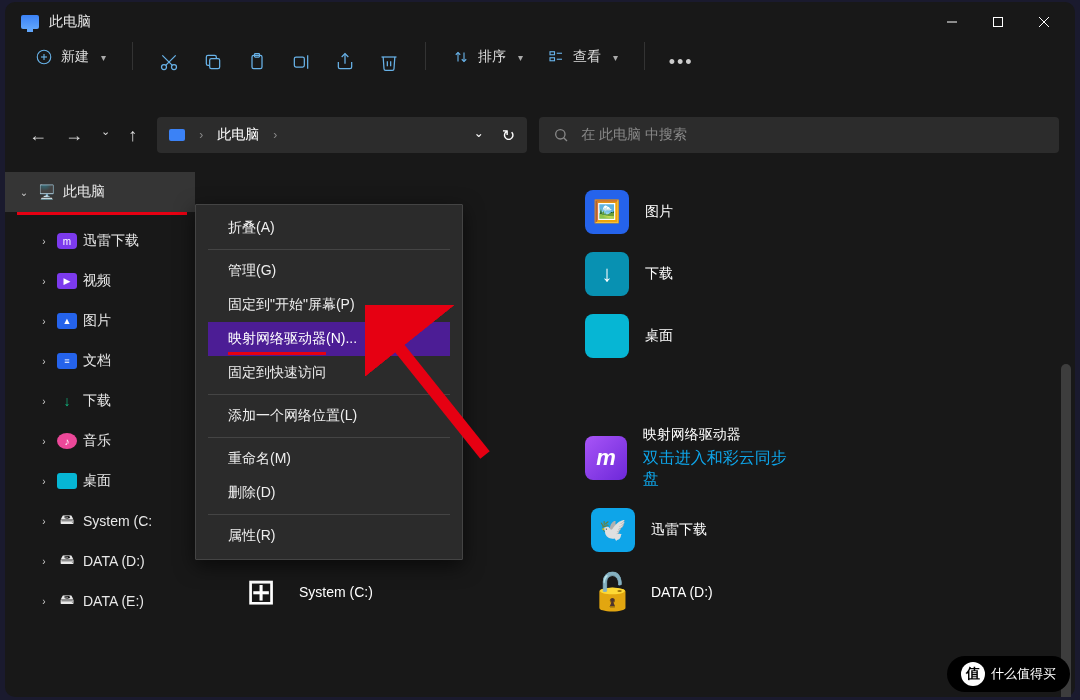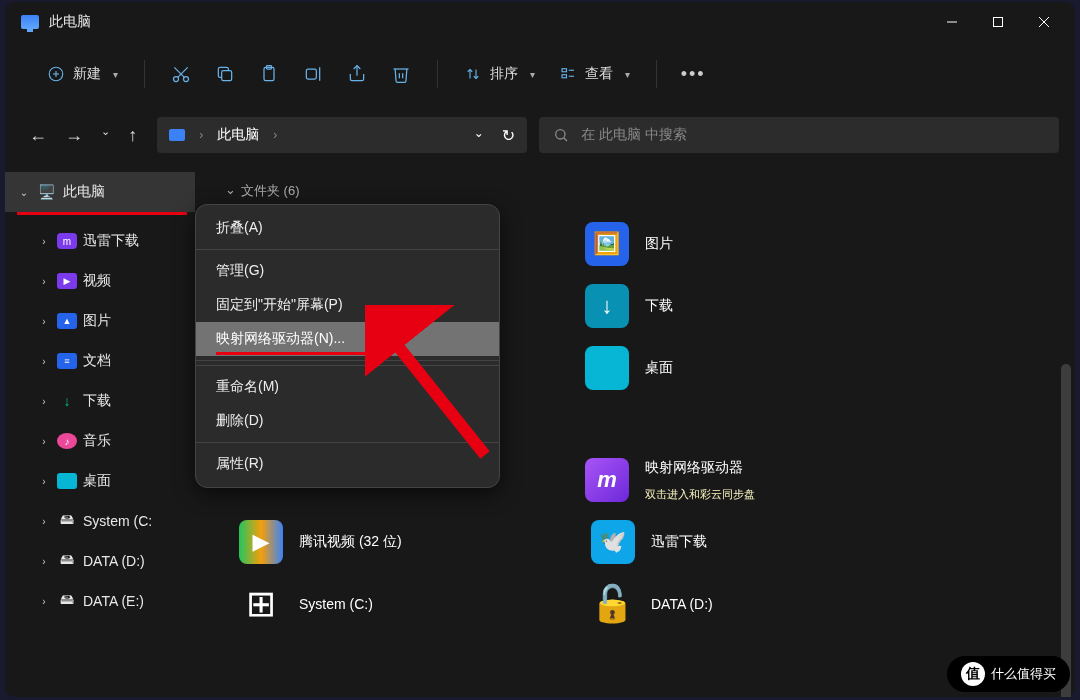--- a/index.html
+++ b/index.html
@@ -5,21 +5,21 @@
 * { margin: 0; padding: 0; box-sizing: border-box; font-family: "Microsoft YaHei", "Segoe UI", sans-serif; }
 body { background: #1a1a2e; width: 1080px; height: 700px; overflow: hidden; position: relative; }
 .window { background: #181818; width: 1070px; height: 695px; margin: 2px auto; border-radius: 10px; display: flex; flex-direction: column; color: #fff; }
 .titlebar { display: flex; align-items: center; height: 40px; padding: 0 8px 0 16px; }
 .titlebar-icon { width: 18px; height: 14px; background: linear-gradient(#3b82f6,#60a5fa); border-radius: 2px; margin-right: 10px; position: relative; }
 .titlebar-icon::after { content:''; position:absolute; bottom:-3px; left:6px; width:6px; height:3px; background:#60a5fa; }
 .title-text { font-size: 14px; color: #e8e8e8; }
 .window-controls { margin-left: auto; display: flex; }
 .wc { width: 46px; height: 38px; display: flex; align-items: center; justify-content: center; color: #fff; font-size: 14px; }
 .wc svg { width: 12px; height: 12px; stroke: #fff; fill: none; stroke-width: 1; }
-.toolbar { display: flex; align-items: center; height: 64px; padding: 0 32px; gap: 4px; }
+.toolbar { display: flex; align-items: flex-start; height: 64px; padding: 0 20px; gap: 4px; }
 .tb-sep { width: 1px; height: 28px; background: #333; margin: 0 12px; }
 .tb-btn { display: flex; align-items: center; gap: 8px; padding: 6px 10px; color: #ddd; font-size: 14px; border-radius: 4px; }
 .tb-btn svg { width: 18px; height: 18px; stroke: #68b2e8; fill: none; stroke-width: 1.5; }
 .tb-icon { width: 40px; height: 40px; display: flex; align-items: center; justify-content: center; }
 .tb-icon svg { width: 20px; height: 20px; stroke: #68b2e8; fill: none; stroke-width: 1.5; }
 .chev::after { content:'▾'; font-size: 10px; color: #aaa; margin-left: 4px;}
 .addr-row { display: flex; align-items: center; height: 58px; padding: 0 16px; gap: 12px; }
 .nav-arrows { display: flex; gap: 18px; color: #ddd; padding: 0 8px; }
 .nav-ar { font-size: 18px; }
 .addr-bar { flex: 0 0 370px; height: 36px; background: #2c2c2c; border-radius: 4px; display: flex; align-items: center; padding: 0 12px; gap: 10px; }
@@ -42,24 +42,24 @@
 .item-row { display: flex; gap: 50px; margin-bottom: 18px; }
 .fitem { display: flex; align-items: center; gap: 16px; width: 210px; }
 .fitem-icon { width: 44px; height: 44px; border-radius: 8px; display: flex; align-items: center; justify-content: center; font-size: 22px; }
 .fic-blue { background: #2563eb; }
 .fic-teal { background: #0891b2; }
 .fic-cyan { background: #06b6d4; }
 .fic-app { background: #fff; }
 .fic-xl { background: #0ea5e9; }
 .fic-drive { font-size: 36px;}
 .fitem-txt { font-size: 14px; color: #fff; }
-.fitem-sub { font-size: 11px; color: #fef9c3; margin-top: 10px; }
-.context-menu { position: absolute; left: 195px; top: 204px; width: 305px; background: #2b2b2b; border: 1px solid #444; border-radius: 12px; padding: 6px 0; z-index: 50; box-shadow: 0 6px 20px rgba(0,0,0,.6); }
+.fitem-sub { font-size: 16px; color: #0ea5e9; margin-top: 4px; }
+.context-menu { position: absolute; left: 195px; top: 204px; width: 268px; background: #2b2b2b; border: 1px solid #444; border-radius: 1px; padding: 6px 12px; z-index: 50; box-shadow: 0 6px 20px rgba(0,0,0,.6); }
 .cm-item { padding: 8px 20px; font-size: 14px; color: #eee; }
-.cm-item.hl { background: #737373; color: #fff; position: relative; }
+.cm-item.hl { background: #4c1d95; color: #fff; position: relative; }
 .cm-sep { height: 1px; background: #444; margin: 4px 0; }
 .cm-under { position: absolute; left: 20px; right: 124px; bottom: 1px; height: 3px; background: #e60012; }
 .arrow-annot { position: absolute; left: 365px; top: 305px; z-index: 60; pointer-events: none; }
 .statusbar { height: 28px; padding: 0 16px; font-size: 12px; color: #ddd; display: flex; align-items: center; background:#181818; }
 .scrollbar-stub { position:absolute; right: 4px; top: 200px; width: 10px; height: 390px; background:#3d3d3d; border-radius:5px; }
 .watermark { position: absolute; right: 10px; bottom: 8px; background: #000; color: #fff; border-radius: 20px; padding: 6px 14px; font-size: 13px; display: flex; align-items: center; gap: 6px; z-index: 80; }
 .watermark .wm-ic { width: 24px; height: 24px; border-radius: 50%; background: #fff; color: #000; display: flex; align-items: center; justify-content: center; font-weight: bold; font-size: 14px; }
 </style>
 </head>
 <body>
@@ -244,21 +244,20 @@
           <span>DATA (D:)</span>
         </div>
       <div class="tree-item sub">
           <span class="tree-chev">›</span>
           <span class="tree-icon">🖴</span>
           <span>DATA (E:)</span>
         </div>
     </div>
 
     <div class="content">
-      <div class="section-hdr">文件夹 (6)</div>
       <div style="height:8px"></div>
 
       <div class="item-row" style="margin-left:360px;">
         <div class="fitem">
           <div class="fitem-icon fic-blue">🖼️</div>
           <div class="fitem-txt">图片</div>
         </div>
       </div>
       <div class="item-row" style="margin-left:360px;">
         <div class="fitem">
@@ -315,21 +314,23 @@
 
 <div class="context-menu">
   <div class="cm-item">折叠(A)</div>
   <div class="cm-sep"></div>
   <div class="cm-item">管理(G)</div>
   <div class="cm-item">固定到"开始"屏幕(P)</div>
   <div class="cm-item hl">
     <span>映射网络驱动器(N)...</span>
     <div class="cm-under"></div>
   </div>
+  <div class="cm-item">固定到快速访问</div>
   <div class="cm-sep"></div>
+  <div class="cm-item">添加一个网络位置(L)</div>
   <div class="cm-sep"></div>
   <div class="cm-item">重命名(M)</div>
   <div class="cm-item">删除(D)</div>
   <div class="cm-sep"></div>
   <div class="cm-item">属性(R)</div>
 </div>
 
 <svg class="arrow-annot" width="140" height="170">
   <defs>
       <marker id="ah" markerWidth="12" markerHeight="12" refX="2" refY="6" orient="auto">

